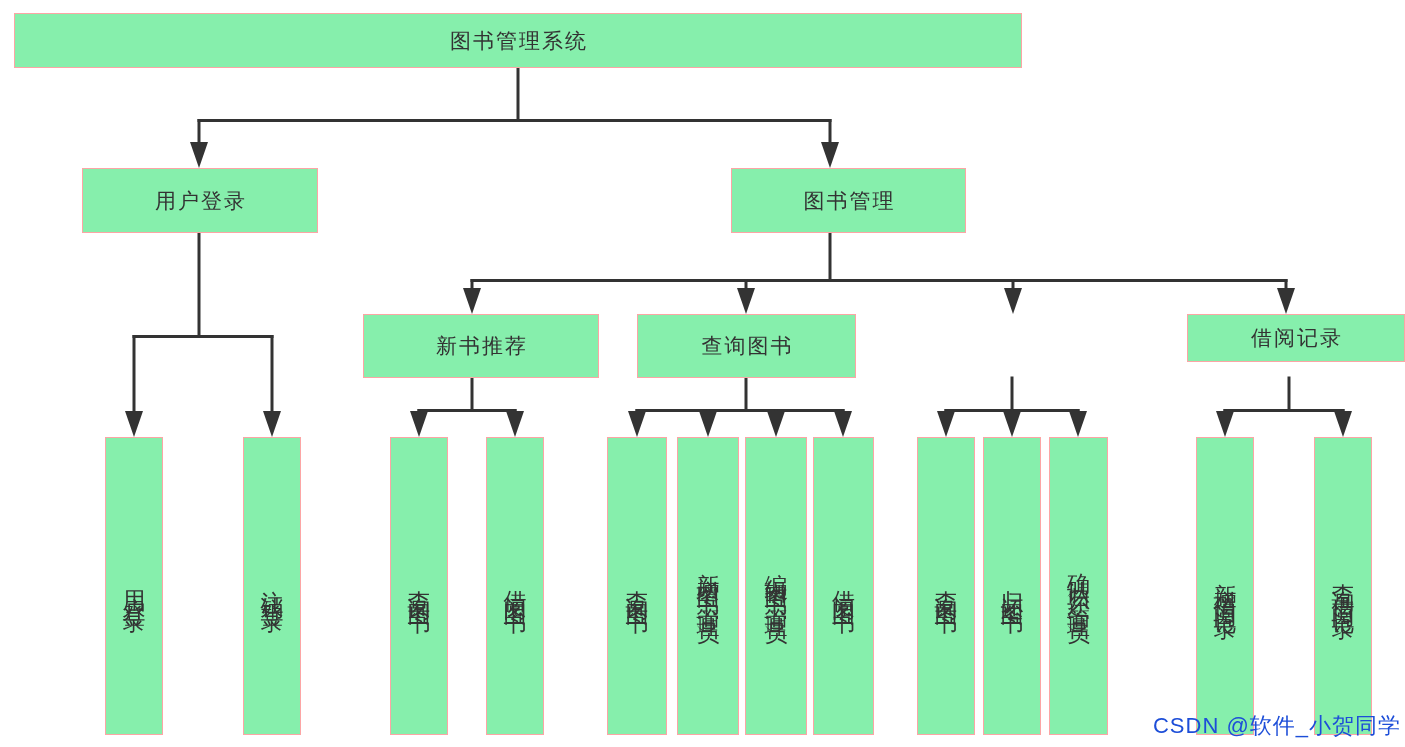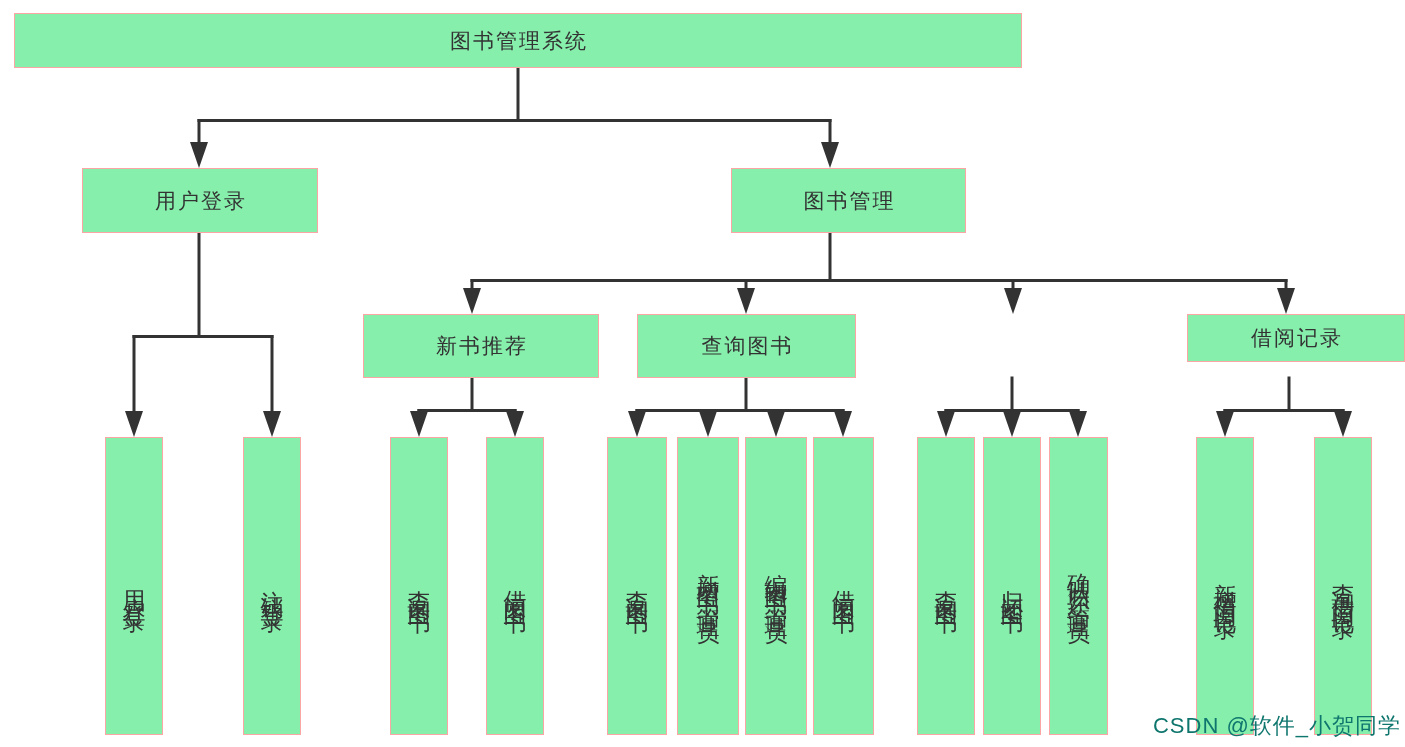--- a/index.html
+++ b/index.html
@@ -46,21 +46,21 @@
     letter-spacing: 7px;
     line-height: 1;
     color: #333333;
   }
   .watermark {
     position: absolute;
     right: 4px;
     bottom: 6px;
     font-size: 22px;
     letter-spacing: 1px;
-    color: #0f766e;
+    color: #1d4ed8;
     white-space: nowrap;
     z-index: 5;
   }
 </style>
 </head>
 <body>
 
 <div class="canvas">
 
   <svg class="connectors" width="1405" height="747" viewBox="0 0 1405 747" aria-hidden="true">

